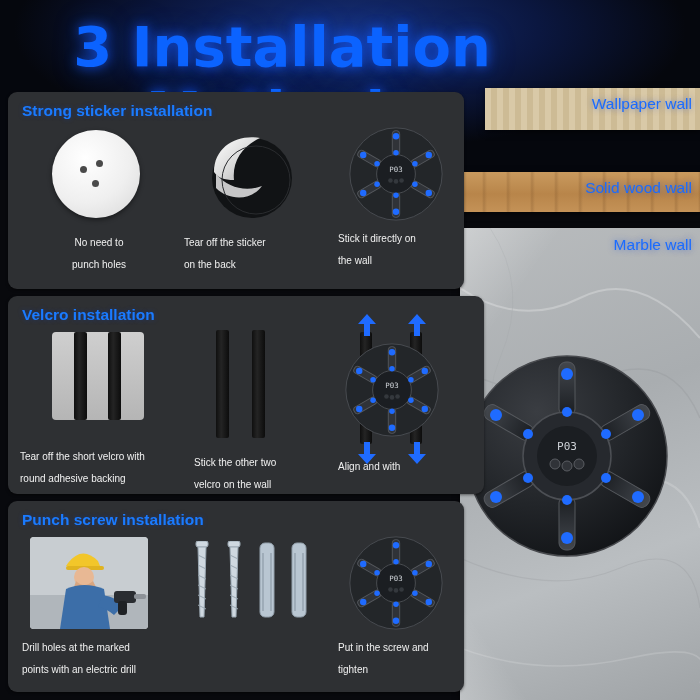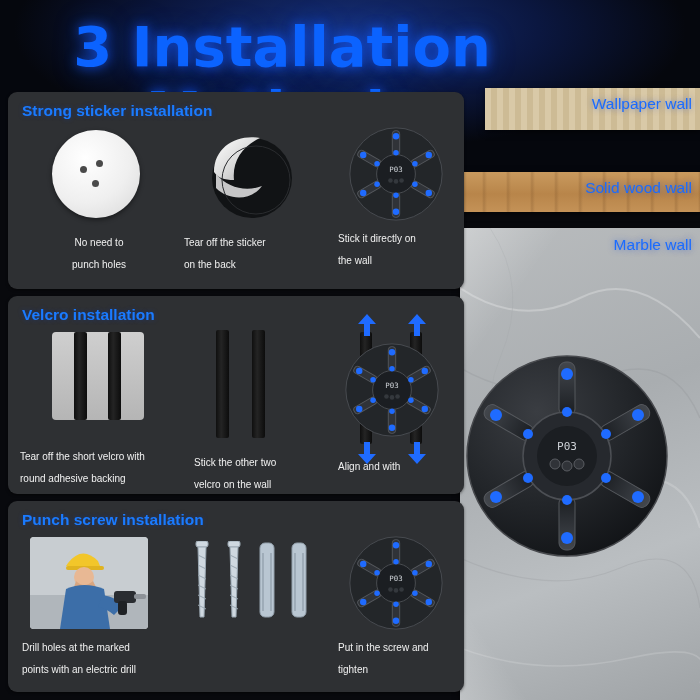--- a/index.html
+++ b/index.html
@@ -79,21 +79,21 @@
     position:absolute;left:463px;top:352px;width:208px;height:208px;
   }
 
   
   .card{
     position:absolute;left:8px;
     background:#2e3033;border-radius:9px;
     box-shadow:0 1px 3px rgba(0,0,0,.5);
   }
   .card-1{top:92px;width:456px;height:197px;}
-  .card-2{top:296px;width:456px;height:198px;}
+  .card-2{top:296px;width:456px;height:198px;padding-left:20px;}
   .card-3{top:501px;width:456px;height:191px;}
   .card-head{
     position:absolute;left:14px;top:10px;
     font-size:15.5px;font-weight:bold;color:#1a7bff;
     text-shadow:0 0 5px rgba(10,70,220,.35);
   }
   .col{position:absolute;}
   .cap{
     position:absolute;color:#f1f1f1;font-size:10px;line-height:22px;
   }

